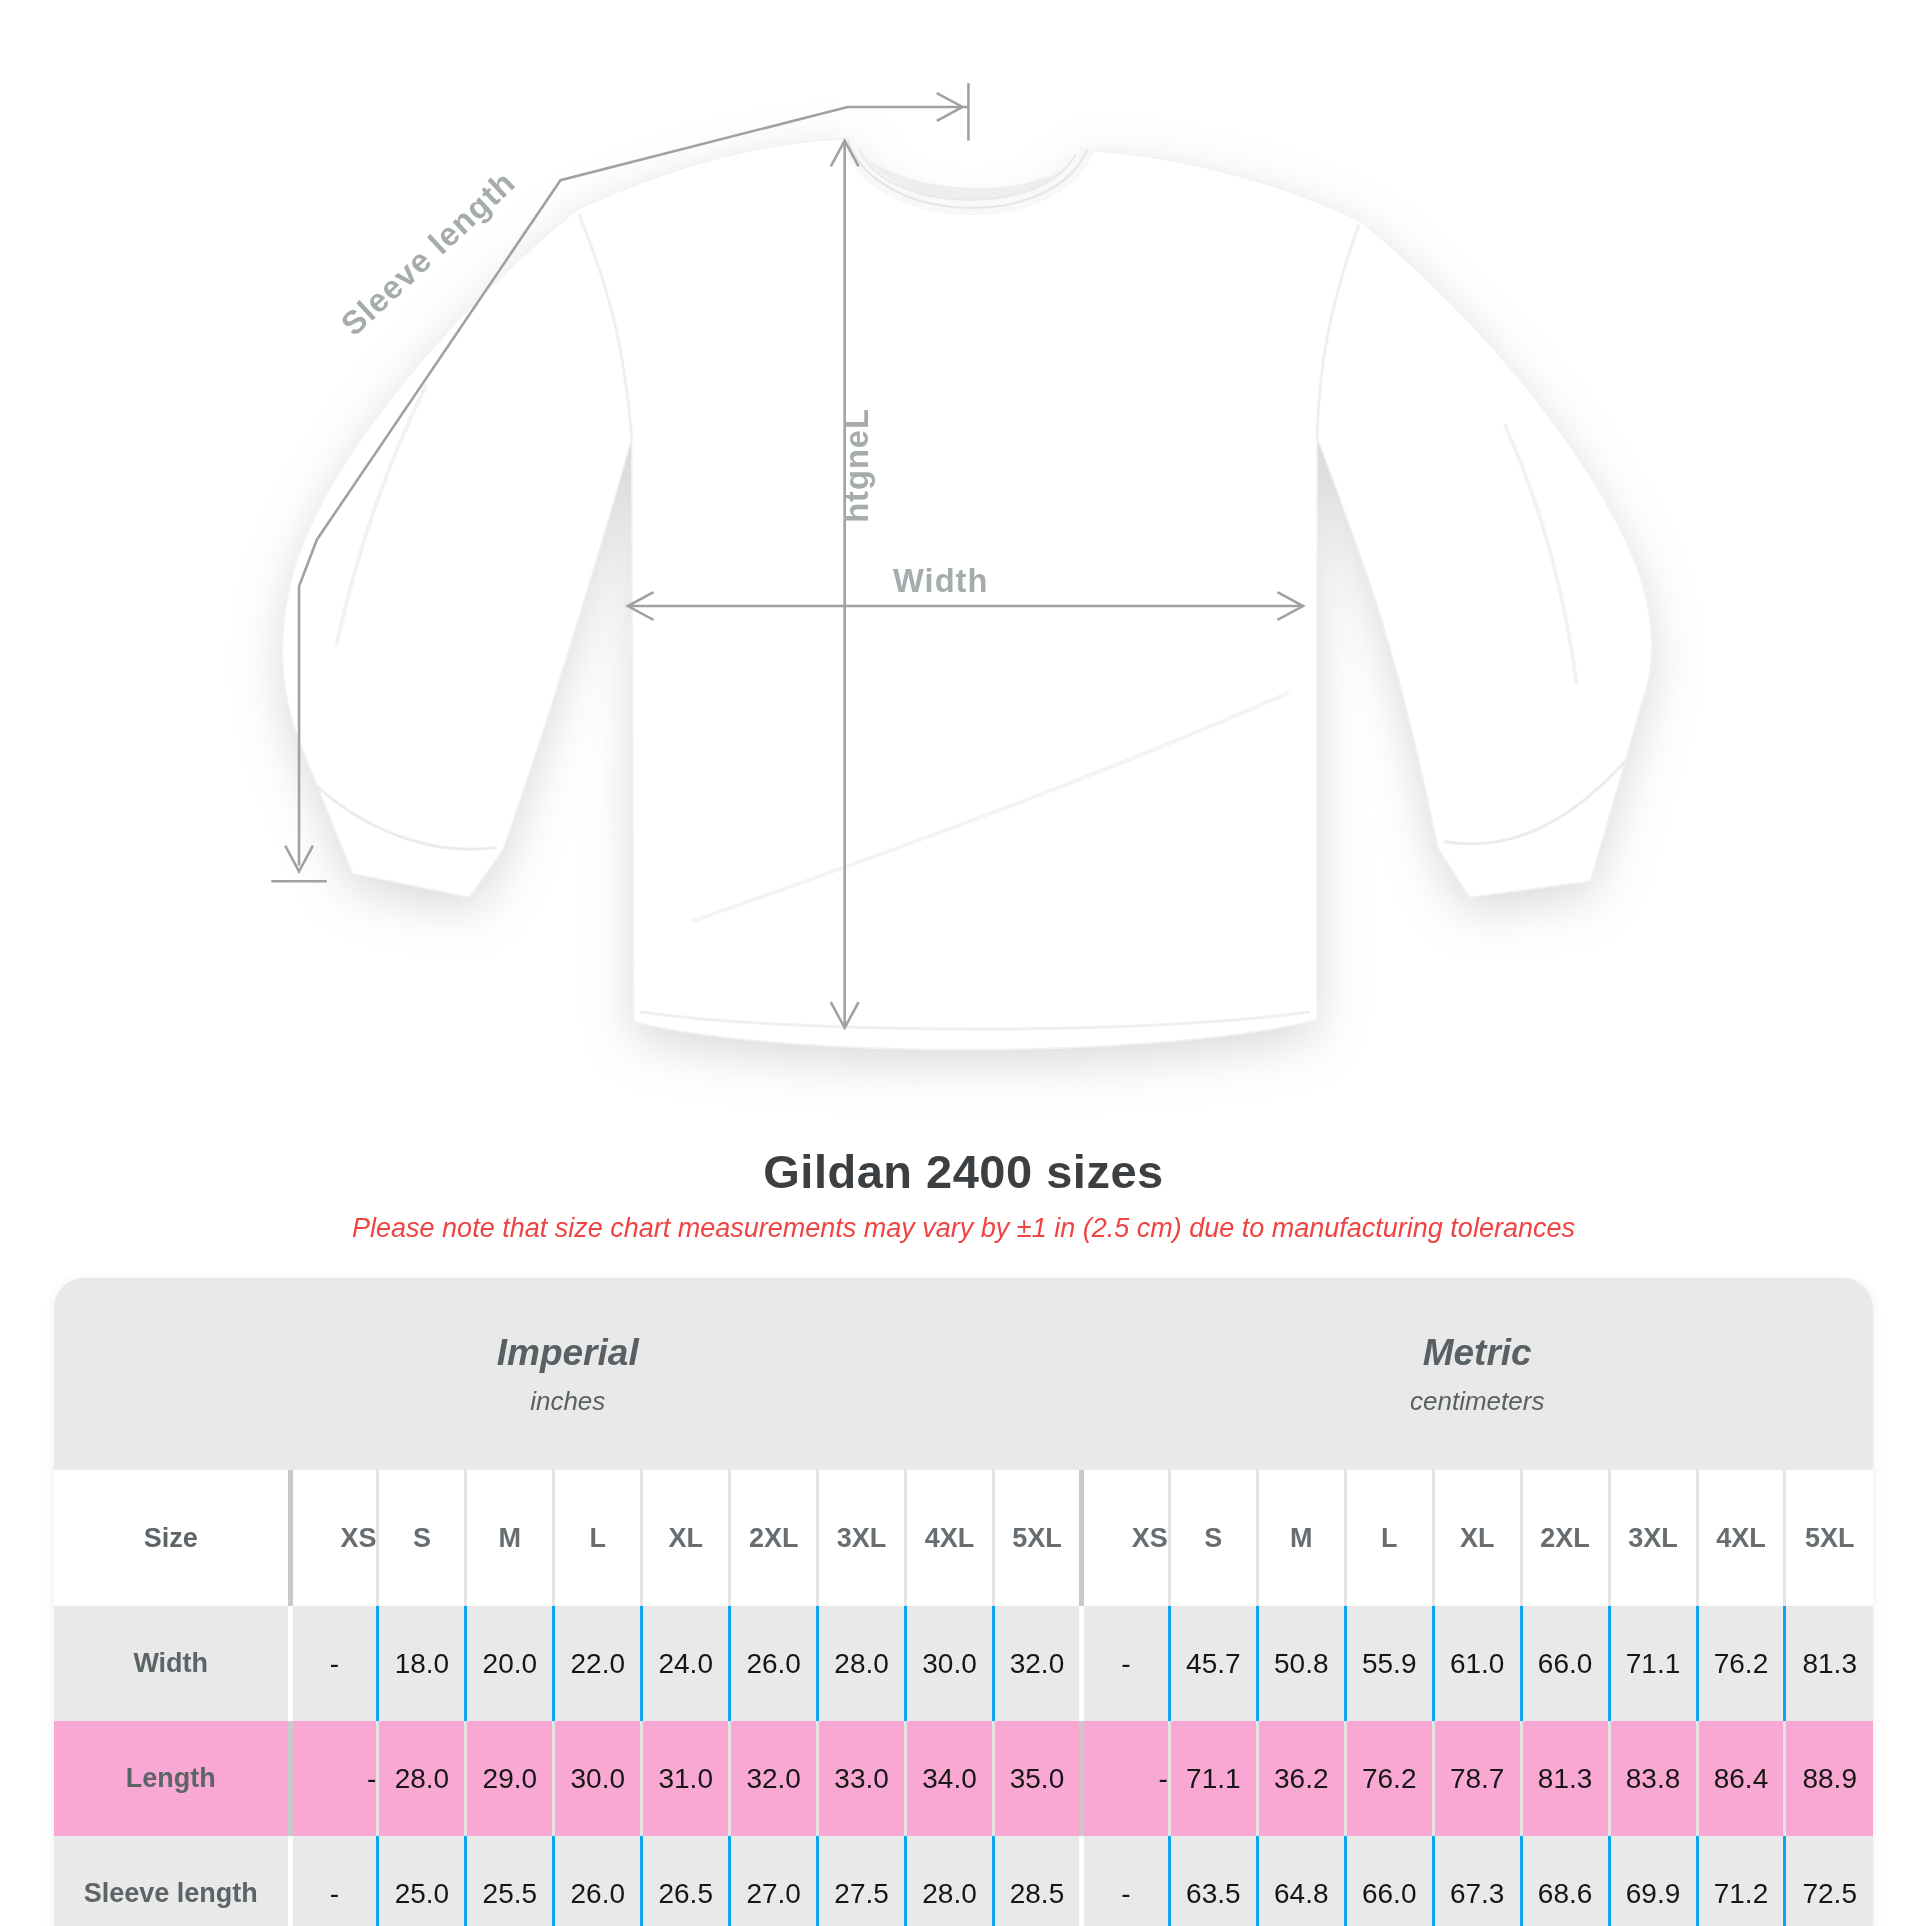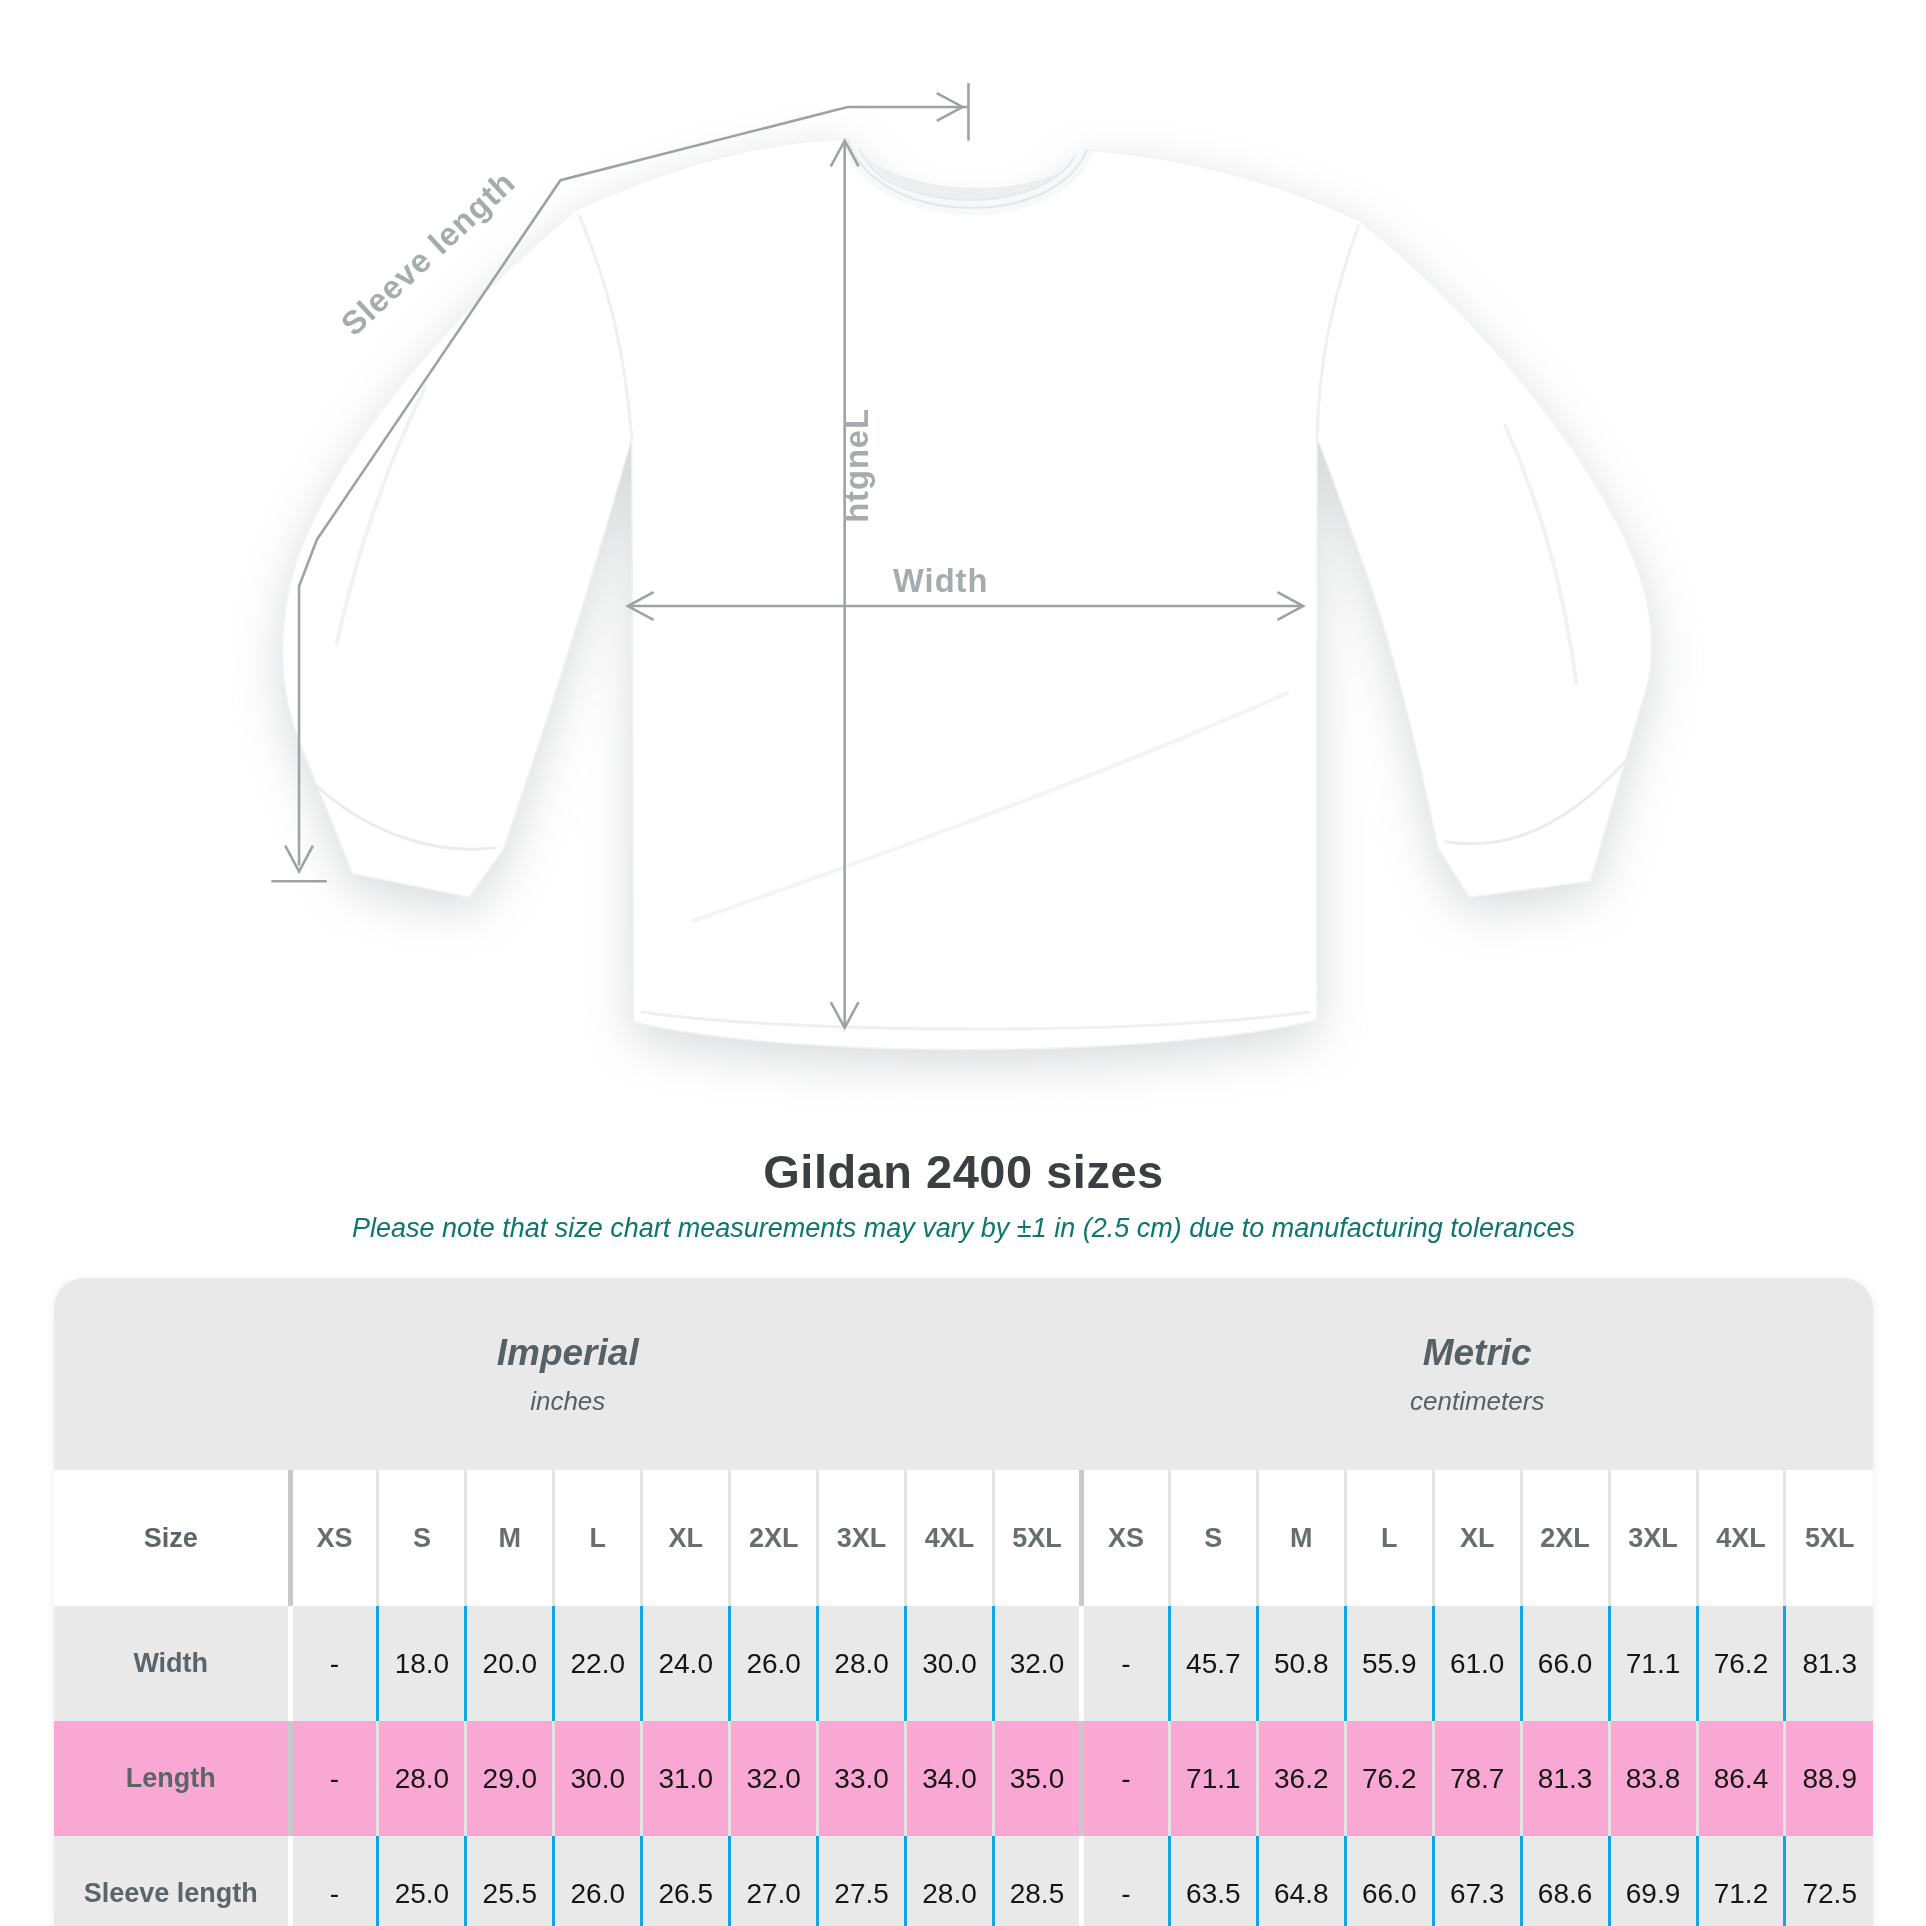--- a/index.html
+++ b/index.html
@@ -7,21 +7,21 @@
     width:1927px;height:1927px;background:#ffffff;position:relative;
     font-family:"Liberation Sans", sans-serif;overflow:hidden;
   }
   .diagram-svg{display:block;}
   .title-block{text-align:center;}
   .page-title{
     margin:28px 0 0 0;font-size:47px;line-height:1.15;font-weight:700;
     color:#3b3f42;letter-spacing:0.5px;
   }
   .page-subtitle{
-    margin:14px 0 0 0;font-size:27px;font-style:italic;color:#0f766e;font-weight:400;
+    margin:14px 0 0 0;font-size:27px;font-style:italic;color:#ef4444;font-weight:400;
   }
   .table-wrap{
     margin:34px 54px 0 54px;border-radius:30px;overflow:hidden;
     box-shadow:0 2px 12px rgba(0,0,0,.07);
   }
   table.size-table{
     width:100%;border-collapse:collapse;table-layout:fixed;
   }
   .size-table td{
     text-align:center;vertical-align:middle;padding:0;
@@ -31,21 +31,21 @@
   .g-label{font-size:37px;font-weight:700;font-style:italic;color:#596064;}
   .g-sub{font-size:26px;font-style:italic;color:#596064;margin-top:12px;font-weight:400;}
   tr.sizes-row td{height:136px;background:#ffffff;font-weight:700;font-size:27px;color:#676d71;}
   tr.data-row td{height:115px;font-size:28px;color:#161616;font-weight:400;}
   tr.row-gray td{background:#e9e9e9;}
   tr.row-white td{background:#f9a8d4;}
   .size-table td.c-label{font-weight:700;font-size:27px;color:#5d6468;}
   
   tr.sizes-row td + td, tr.row-white td + td{border-left:3px solid #e4e4e4;}
   tr.row-gray td + td{border-left:3px solid #0ea5e9;}
-  tr.sizes-row td.fd, tr.row-white td.fd{border-left:5px solid #c9c9c9;}
+  tr.sizes-row td.fd, tr.row-white td.fd{border-left:5px solid #c9c9c9;text-align:right;}
   tr.row-gray td.fd{border-left:5px solid #ffffff;}
 </style>
 </head>
 <body>
 
 <div class="stage">
 
   <svg class="diagram-svg" width="1927" height="1117" viewBox="0 0 1946 1128" xmlns="http://www.w3.org/2000/svg">
     <defs>
       <filter id="shirtShadow" x="-15%" y="-15%" width="130%" height="135%">

